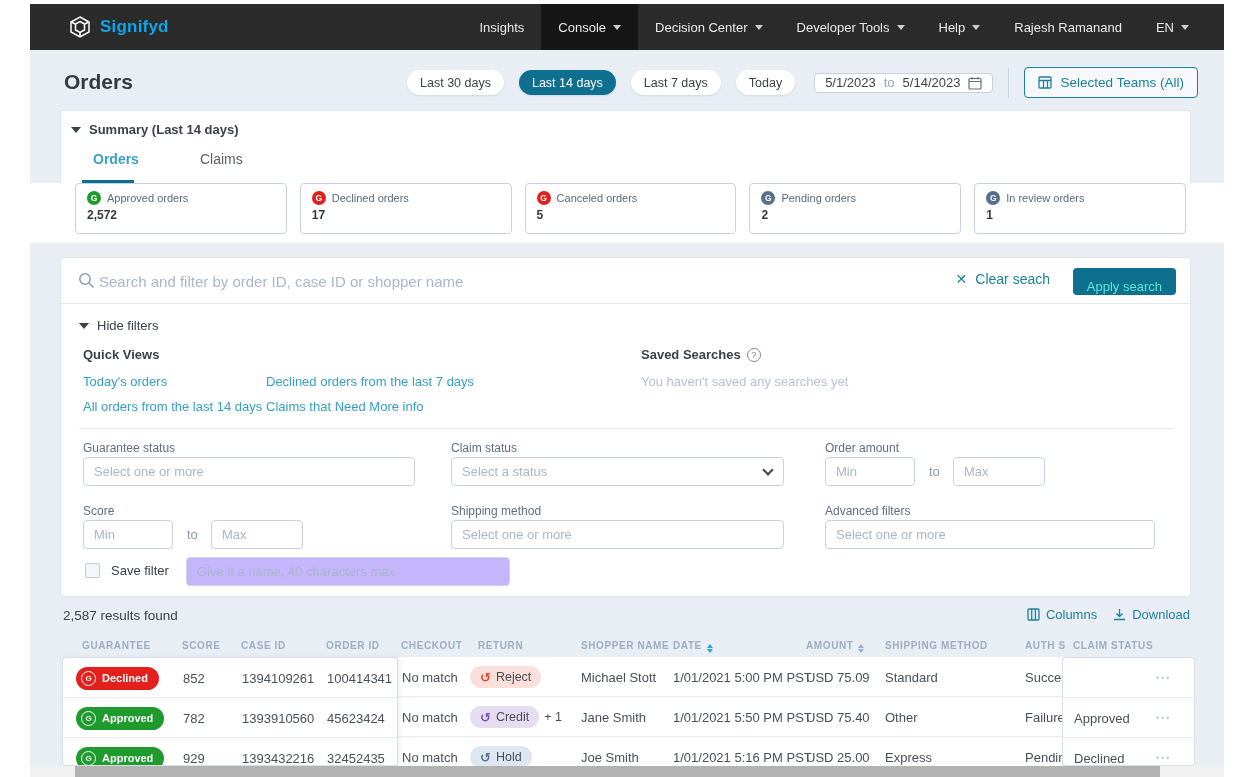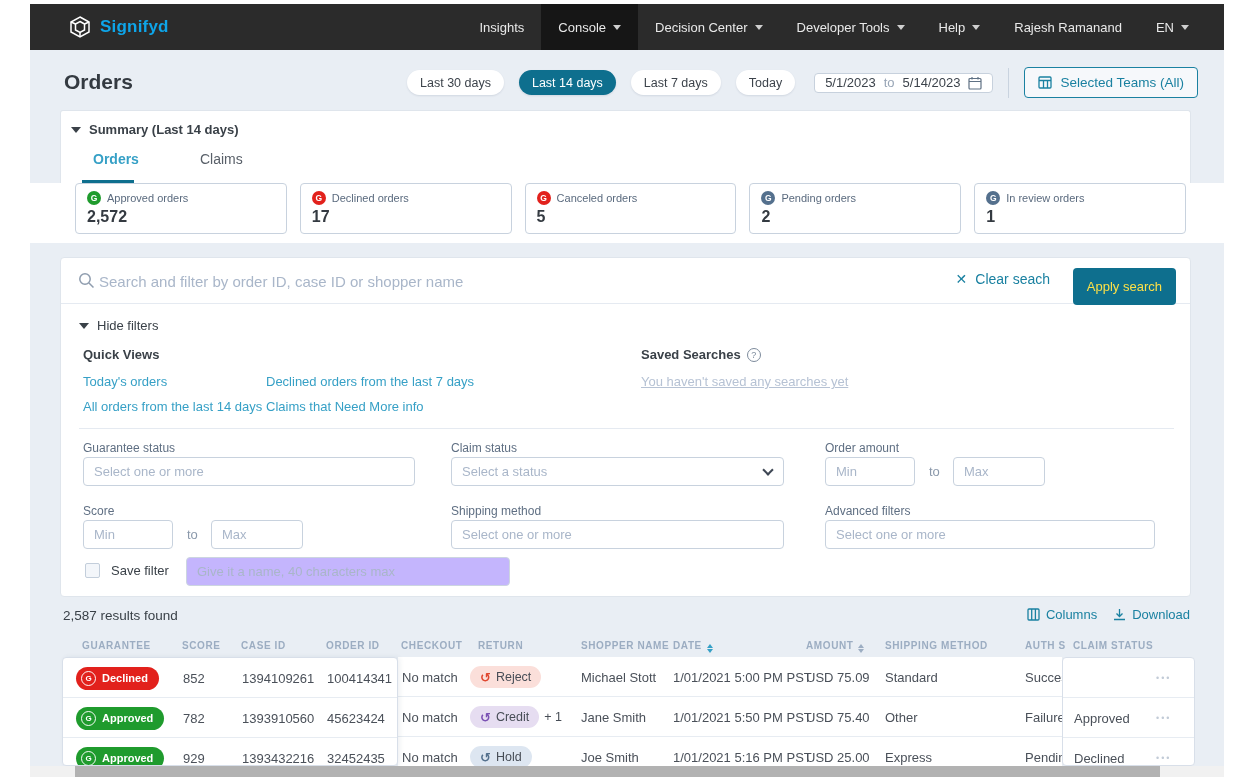--- a/index.html
+++ b/index.html
@@ -51,46 +51,46 @@
   .cards-band { position:absolute; left:30px; top:183px; width:1194px; height:60px; background:#fff; }
   .cards-row { position:absolute; left:45px; top:0px; width:1111px; height:51px; display:flex; gap:13px; }
   .scard { flex:1; background:#fff; border:1px solid #c8d2de; border-radius:4px; padding:7px 11px 5px 11px; }
   .scard-top { display:flex; align-items:center; gap:6px; }
   .gbadge { width:14px; height:14px; border-radius:50%; color:#fff; font-size:8.5px; font-weight:700;
     display:flex; align-items:center; justify-content:center; }
   .g-green { background:var(--approved-green); }
   .g-red { background:var(--declined-red); }
   .g-slate { background:var(--pending-slate); }
   .scard-label { font-size:11px; color:#5a6a7e; }
-  .scard-value { font-size:16px; font-weight:700; color:#343a41; margin-top:3px; }
+  .scard-value { font-size:12px; font-weight:700; color:#343a41; margin-top:3px; }
 
   
   .search-panel { position:absolute; left:60px; top:257px; width:1131px; height:340px;
     background:#fff; border:1px solid #dfe5ec; border-radius:4px; }
   .search-row { position:absolute; left:0; top:0; width:100%; height:46px; border-bottom:1px solid #e5eaf1; }
   .search-icon { position:absolute; left:17px; top:14px; color:#8e9cae; }
   .search-input { position:absolute; left:38px; top:8px; width:840px; height:30px; border:none; outline:none;
     font-size:15px; color:#3c434b; font-family:inherit; background:transparent; }
   .search-input::placeholder { color:#a9b6c9; }
   .clear-search { position:absolute; right:140px; top:13px; display:flex; gap:8px; align-items:center;
     color:var(--link-teal); font-size:14px; cursor:pointer; }
-  .apply-btn { position:absolute; right:14px; top:10px; height:37px; padding:11px 14px;
-    background:var(--accent-teal); color:#fde047; font-size:13px; border:none; border-radius:4px;
+  .apply-btn { position:absolute; right:14px; top:10px; height:27px; padding:11px 14px;
+    background:var(--accent-teal); color:#5eead4; font-size:13px; border:none; border-radius:4px;
     cursor:pointer; font-family:inherit; }
   .hide-filters { position:absolute; left:18px; top:60px; display:flex; align-items:center; gap:8px;
     font-size:13px; color:#3a4148; cursor:pointer; }
   .qv-title { position:absolute; left:22px; top:89px; font-size:13px; font-weight:700; color:#3a4148; }
   .qv-link { position:absolute; font-size:13px; color:var(--link-blue); cursor:pointer; }
   .qv1 { left:22px; top:116px; } .qv2 { left:205px; top:116px; }
   .qv3 { left:22px; top:141px; } .qv4 { left:205px; top:141px; }
   .ss-title { position:absolute; left:580px; top:89px; font-size:13px; font-weight:700; color:#3a4148;
     display:flex; align-items:center; gap:6px; }
   .help-circle { width:14px; height:14px; border:1px solid #7d8b9c; border-radius:50%; color:#7d8b9c;
     font-size:9px; font-weight:400; display:flex; align-items:center; justify-content:center; }
-  .ss-empty { position:absolute; left:580px; top:116px; font-size:13px; color:#b6c2d4;text-decoration:underline; }
+  .ss-empty { position:absolute; left:580px; top:116px; font-size:13px; color:#b6c2d4; }
   .filt-div { position:absolute; left:18px; top:170px; width:1095px; height:1px; background:#e5eaf1; }
   .flabel { position:absolute; font-size:12px; color:#5f6f83; }
   .finput { position:absolute; height:29px; border:1px solid #c8d2de; border-radius:4px;
     font-size:13px; color:#3c434b; padding:0 10px; font-family:inherit; outline:none; background:#fff; }
   .finput::placeholder { color:#a9b6c9; }
   .fto { position:absolute; font-size:13px; color:#8b99ab; }
   .selwrap { position:absolute; }
   .selwrap .finput { position:absolute; left:0; top:0; width:100%; }
   .chev { position:absolute; right:12px; top:9px; width:8px; height:8px;
     border-right:2px solid #3e4754; border-bottom:2px solid #3e4754; transform:rotate(45deg); }

